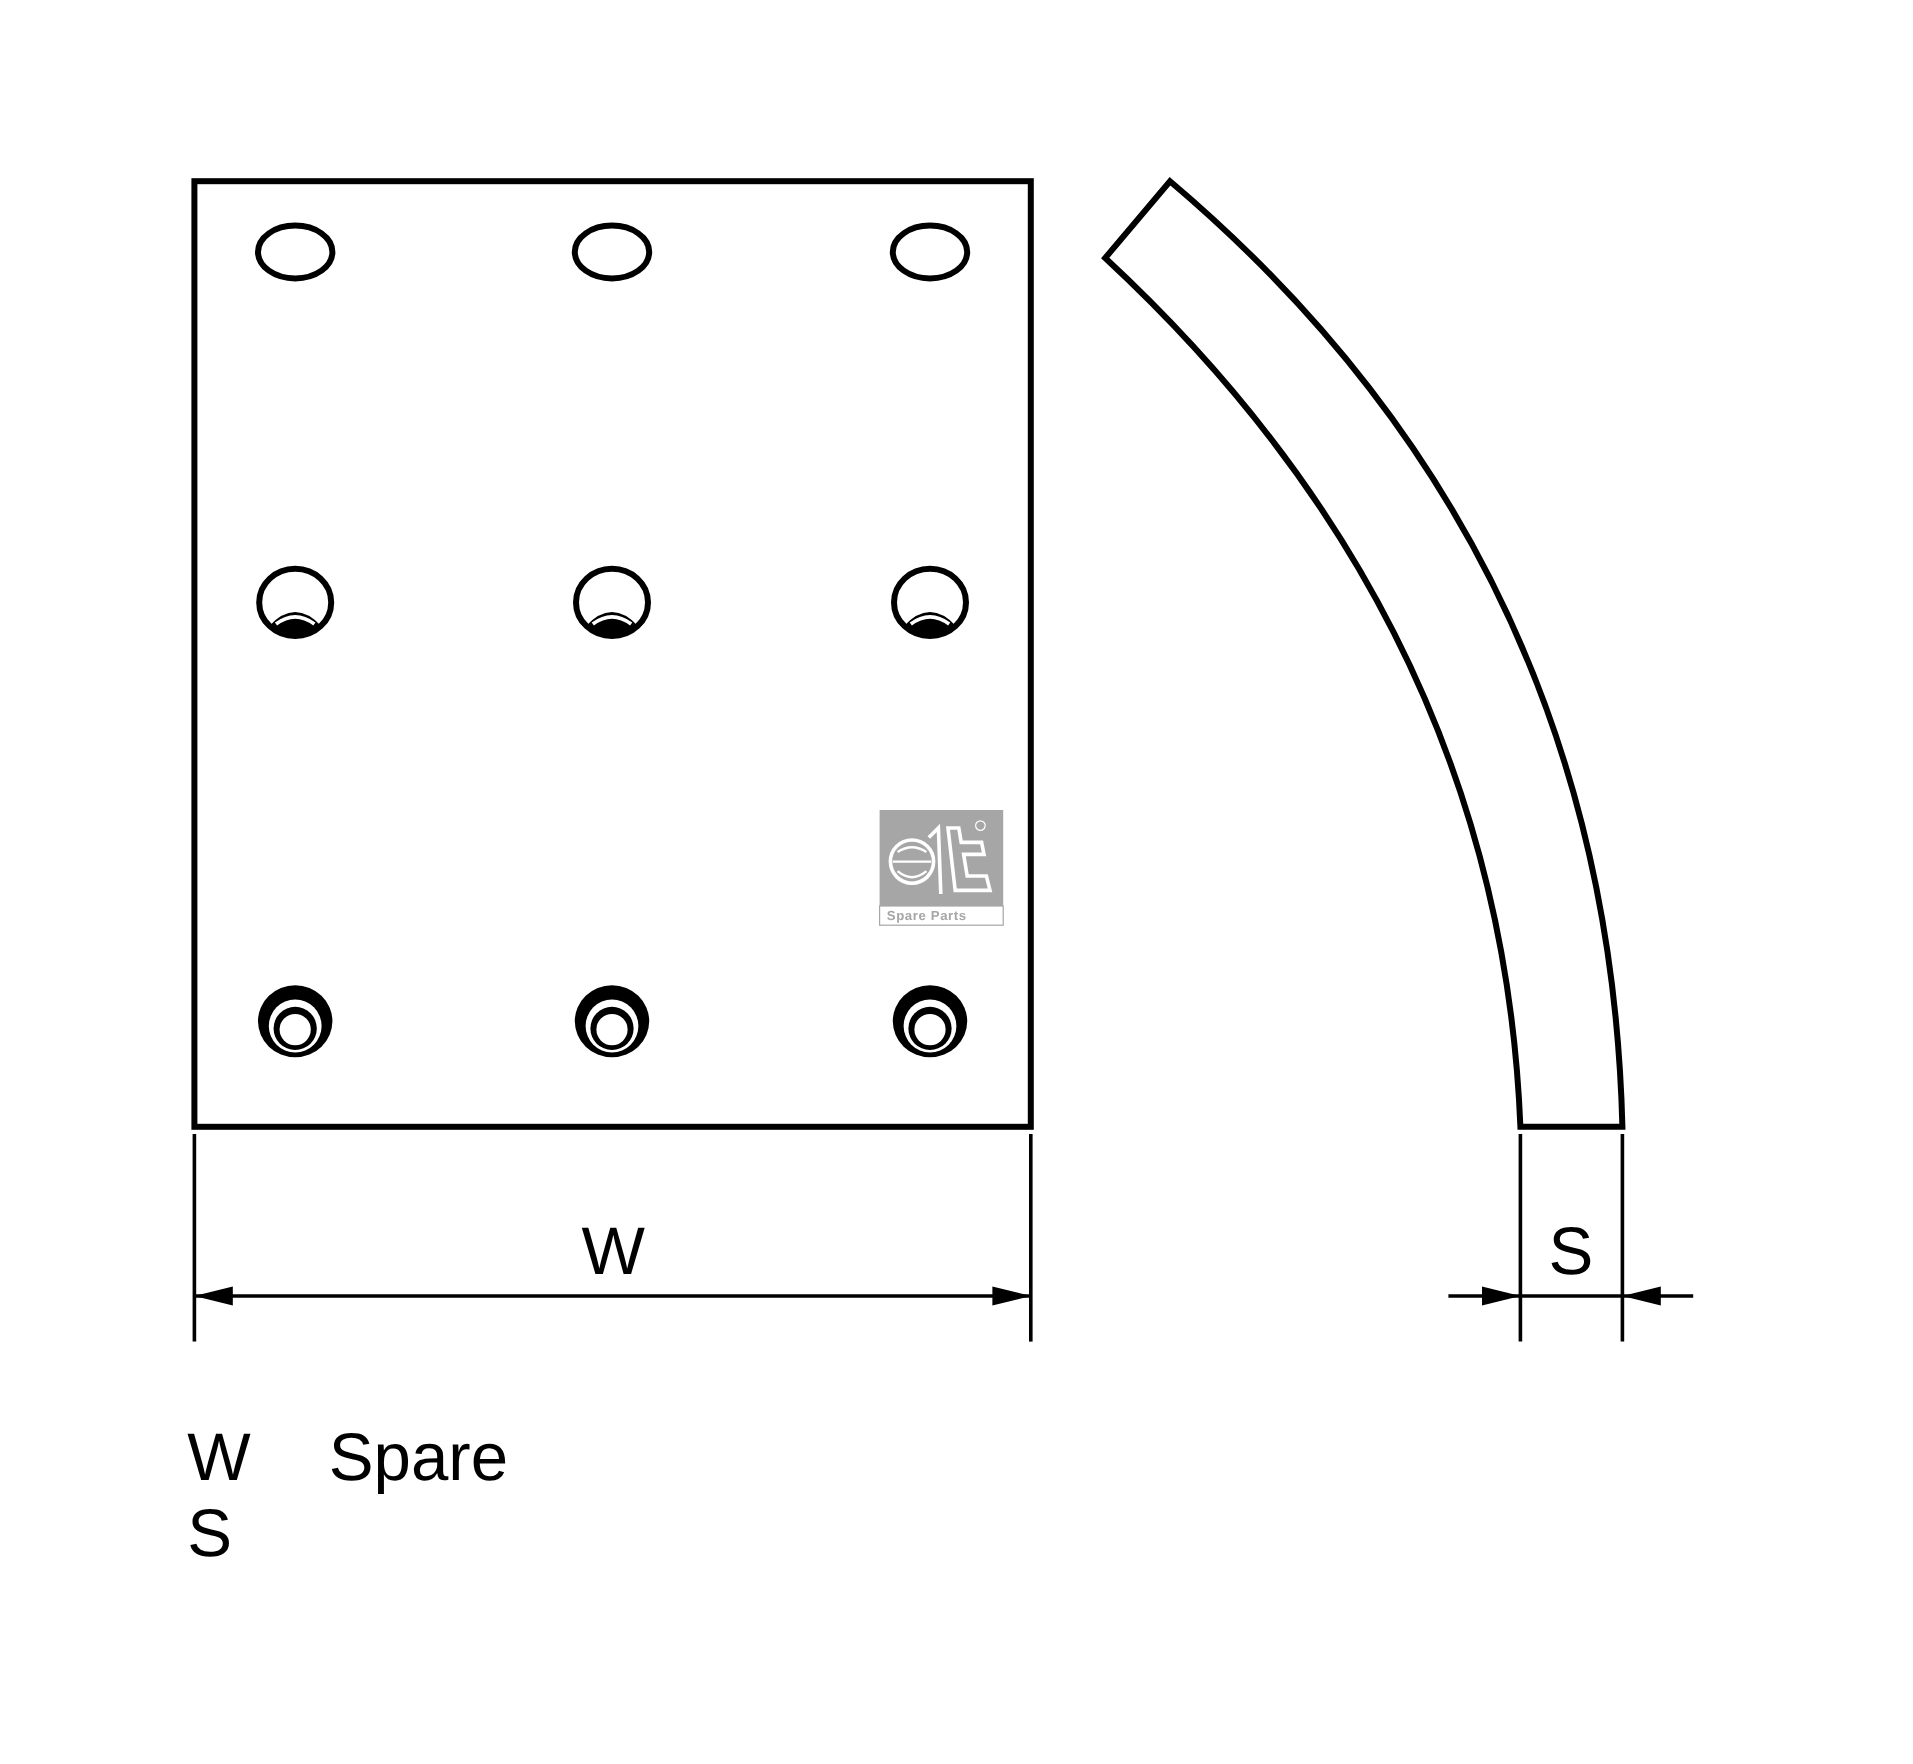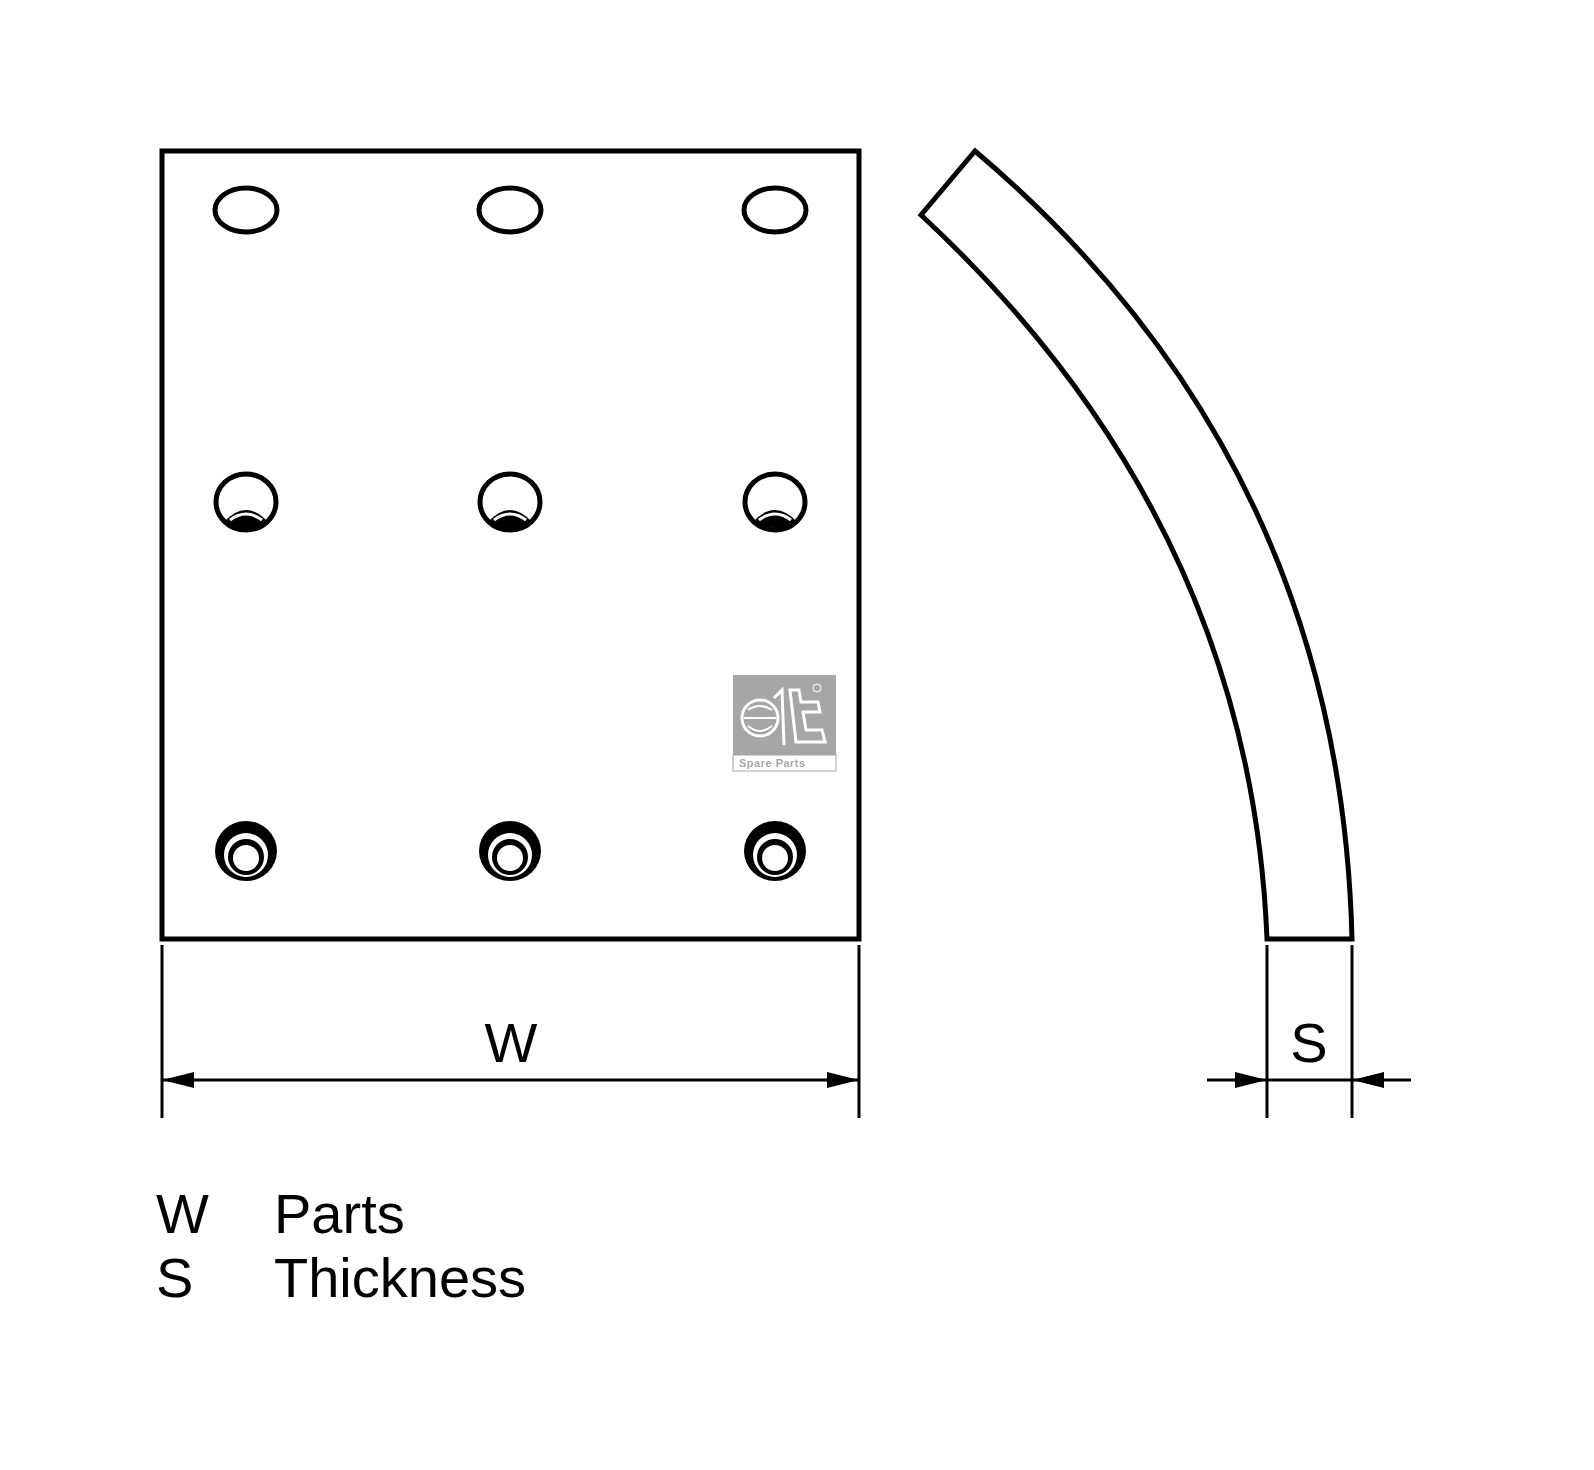--- a/index.html
+++ b/index.html
@@ -95,19 +95,18 @@
     <line x1="1207" y1="1080" x2="1411" y2="1080"></line>
     <polygon points="1267,1080 1235,1072 1235,1088" stroke="none"></polygon>
     <polygon points="1352,1080 1384,1072 1384,1088" stroke="none"></polygon>
   </g>
   <text class="dim-label" x="1309" y="1062" text-anchor="middle">S</text>
 </svg>
 
 <div class="legend">
   <div class="legend-row">
     <span class="legend-key">W</span>
-    <span>Parts</span>
+    <span>Spare</span>
   </div>
   <div class="legend-row">
     <span class="legend-key">S</span>
-    <span>Thickness</span>
   </div>
 </div>
 
 </body></html>

